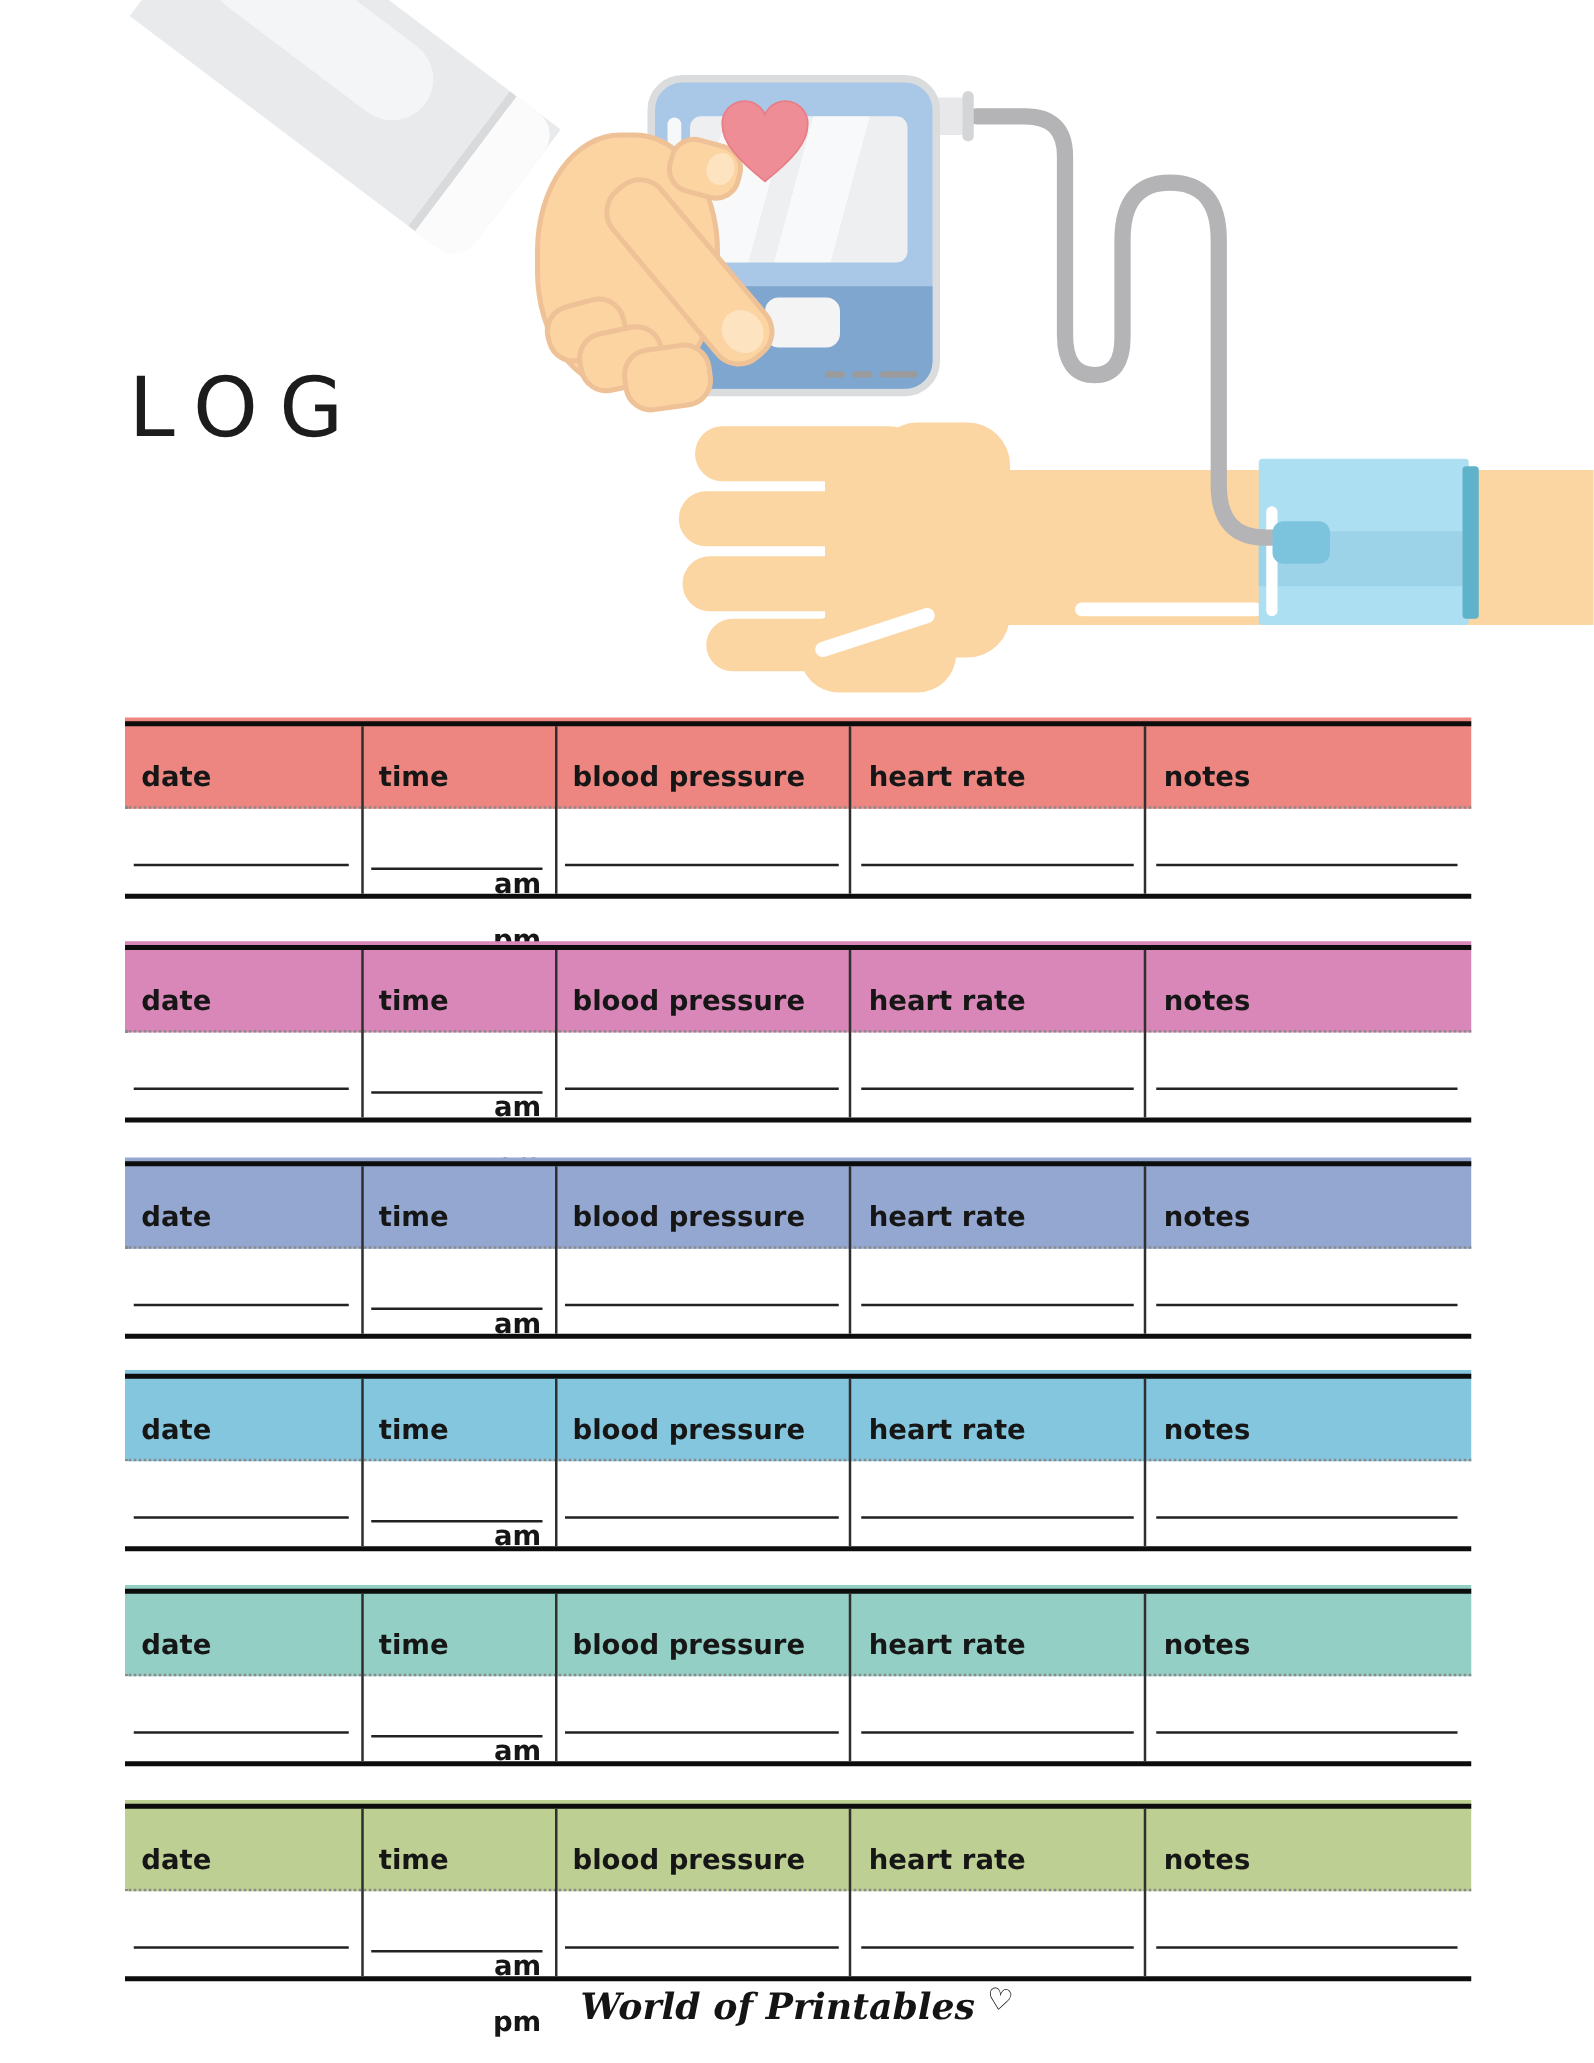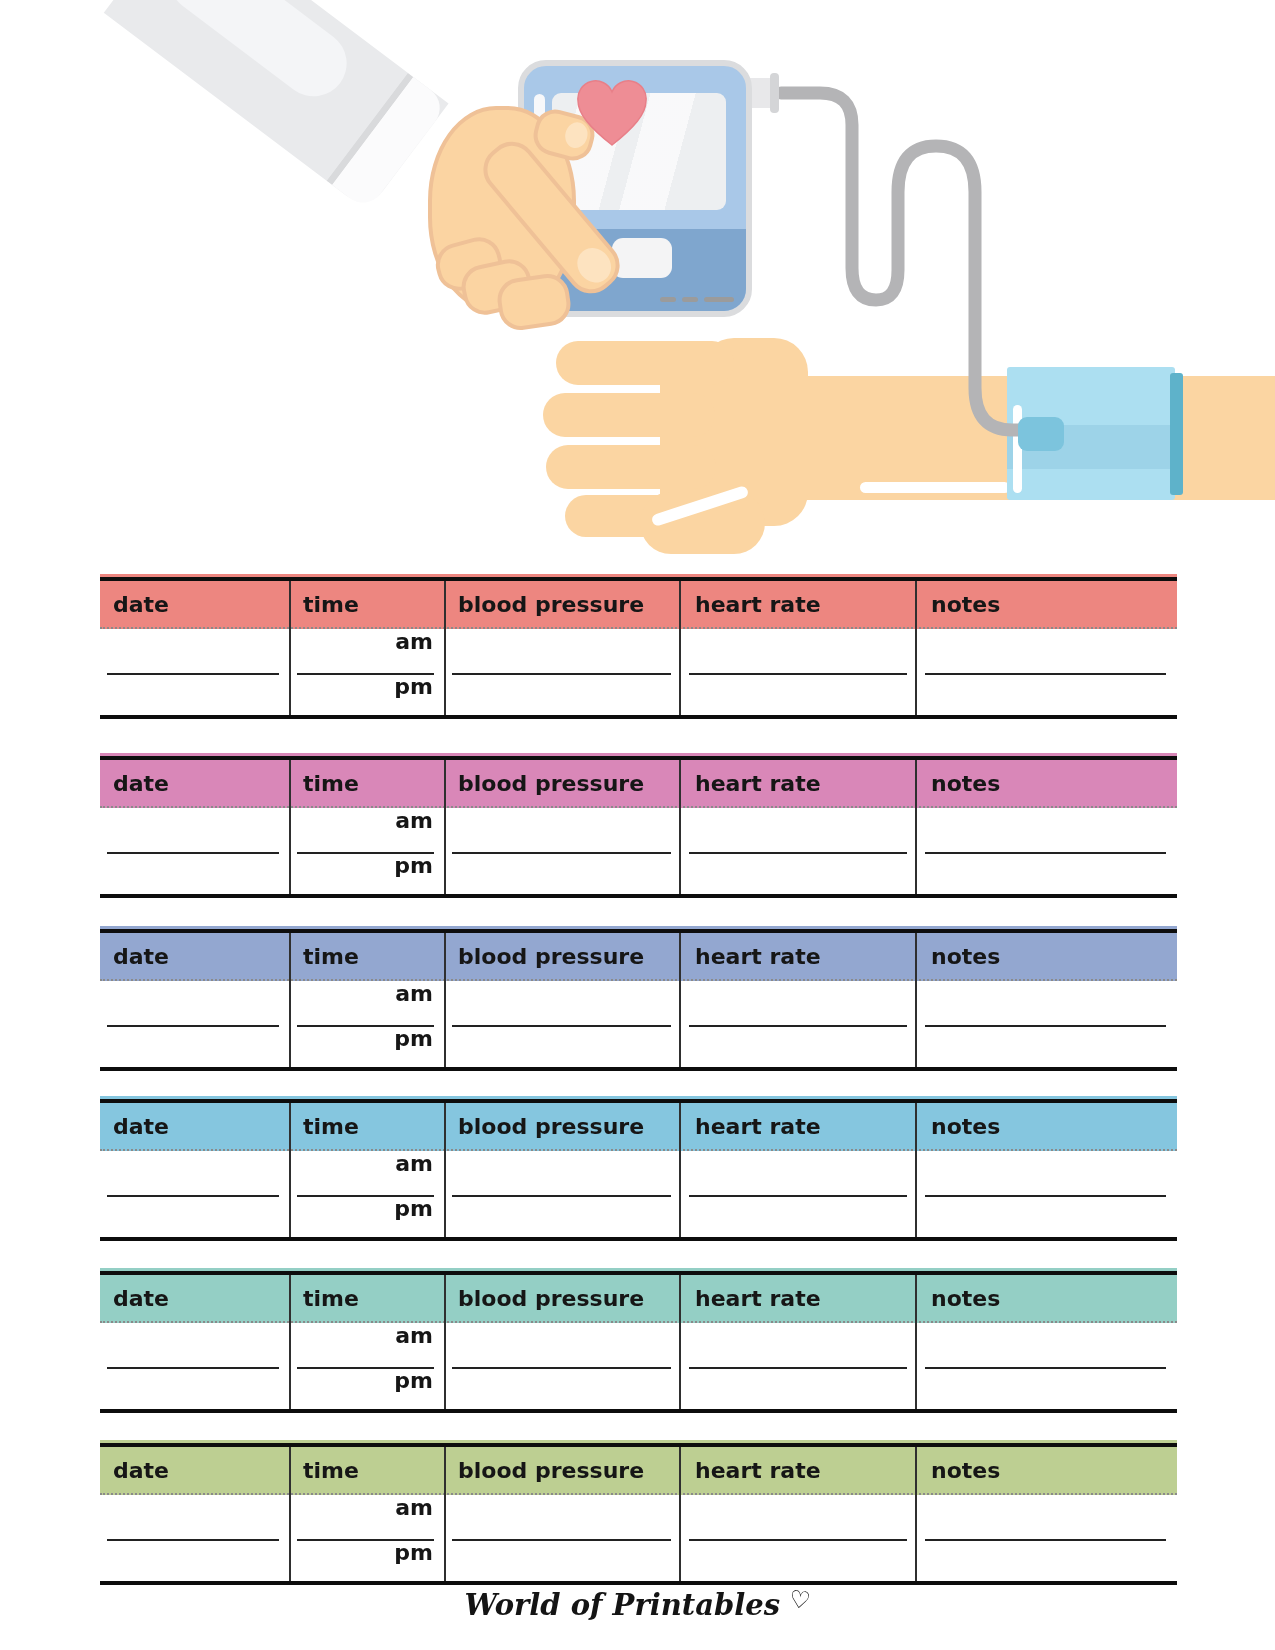--- a/index.html
+++ b/index.html
@@ -70,27 +70,27 @@
   .k3{left:498px;top:276px;width:64px;height:44px;transform:rotate(-8deg);}
 
   
   .title{position:absolute;left:103px;top:288px;}
   .title .t-coral{display:block;font-weight:800;font-size:72px;line-height:81px;letter-spacing:1px;color:#EE7C6F;}
   .title .t-log{display:block;font-weight:normal;font-size:66px;line-height:78px;letter-spacing:17px;color:#1C1C1C;}
 
   
   .log-table{position:absolute;left:100px;width:1077px;height:141px;border-bottom:4px solid #0D0D0D;}
   .thead{position:relative;height:45px;border-bottom:2px dotted #8A8A8A;display:flex;align-items:center;
-         padding-top:8px;box-sizing:content-box;}
+         padding-top:26px;box-sizing:content-box;}
   .topbar{position:absolute;left:0;right:0;top:3px;height:4px;background:#0D0D0D;}
   .hcell{font-weight:bold;font-size:22px;color:#161616;padding-left:13px;box-sizing:border-box;white-space:nowrap;}
   .trow{display:flex;height:45px;}
   .cell{position:relative;box-sizing:border-box;}
   .c0{width:190px;} .c1{width:155px;} .c2{width:237px;} .c3{width:236px;} .c4{flex:1;}
-  .trow .c1{display:flex;align-items:flex-start;justify-content:flex-end;padding-right:12px;}
+  .trow .c1{display:flex;align-items:flex-start;justify-content:flex-end;padding-right:12px;margin-top:48px;}
   .tlabel{font-weight:bold;font-size:22px;color:#161616;}
   .trow.am .cell::after{content:"";position:absolute;left:7px;right:11px;bottom:-1px;height:2px;background:#222;}
   .vsep{position:absolute;top:7px;bottom:0;width:2px;background:#2F2F2F;}
 
   
   .footer{position:absolute;left:0;top:1588px;width:1275px;text-align:center;color:#141414;
           font-family:"DejaVu Serif","Liberation Serif",serif;font-style:italic;font-weight:bold;font-size:29px;}
   .footer .heart{display:inline-block;font-size:24px;margin-left:9px;transform:translateY(-7px) rotate(8deg);
                  font-style:normal;}
 </style>
@@ -152,20 +152,21 @@
     <div class="curl k3"></div>
     <div class="press-thumb">
       <div class="press-nail"></div>
     </div>
     <div class="press-index">
       <div class="press-nail"></div>
     </div>
   </div>
 
   <div class="title">
+    <span class="t-log">LOG</span>
   </div>
 
   <div id="tables">
       <div class="log-table" style="top: 574px;">
         <div class="thead" style="background: rgb(237, 134, 128);">
           <div class="topbar"></div>
           <div class="hcell c0">date</div>
           <div class="hcell c1">time</div>
           <div class="hcell c2">blood pressure</div>
           <div class="hcell c3">heart rate</div>

